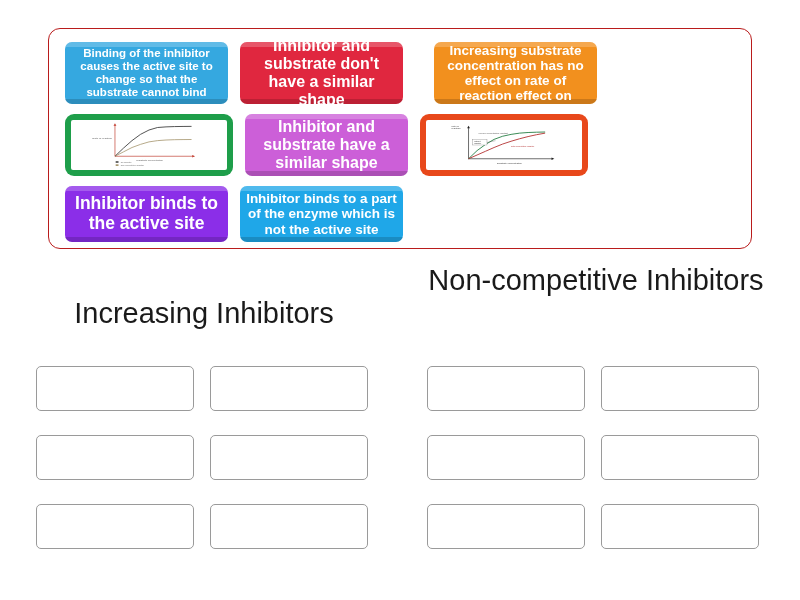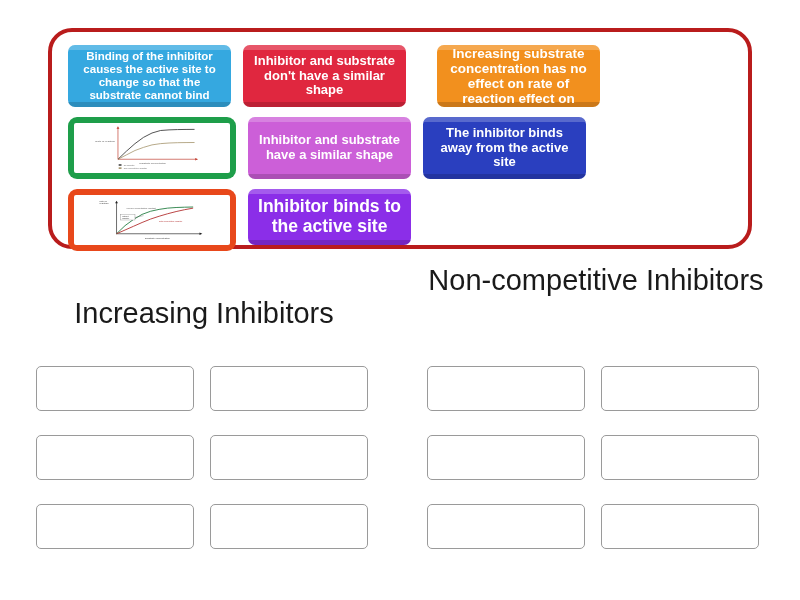--- a/index.html
+++ b/index.html
@@ -17,22 +17,22 @@
 
   
   #tile-tray {
     position: absolute;
     left: 48px;
     top: 28px;
     width: 704px;
     height: 221px;
     box-sizing: border-box;
     background: #ffffff;
-    border: 4px solid #b91c1c;
-    border-radius: 24px;
+    border: 1px solid #b91c1c;
+    border-radius: 12px;
   }
 
   .tray-grid {
     position: absolute;
     left: 10px;
     top: 8px;
     width: 684px;
     display: flex;
     flex-wrap: wrap;
     align-content: flex-start;
@@ -75,21 +75,21 @@
     pointer-events: none;
   }
 
   .tile.h-tall   { height: 62px; }
   .tile.h-short  { height: 56px; }
 
   .tile .tile-text { position: relative; z-index: 2; }
 
   .fs-11 { font-size: 11.5px; font-weight: 600; }
   .fs-13 { font-size: 13.5px; font-weight: 600; }
-  .fs-15 { font-size: 13px; font-weight: 700; }
+  .fs-15 { font-size: 16px; font-weight: 700; }
   .fs-17 { font-size: 17.5px; font-weight: 700; }
 
   
   .tile-image {
     box-sizing: border-box;
     width: 168px;
     margin: 5px 6px;
     border-radius: 9px;
     padding: 6px;
     display: flex;
@@ -180,23 +180,20 @@
           <rect x="63" y="71" width="4" height="2.4" fill="#9c8b5e"></rect>
           <text x="70" y="73.4" font-family="Liberation Sans, sans-serif" font-size="3" fill="#666">Non-competitive inhibitor</text>
         </svg>
       </span>
     </div>
 
     <div class="tile h-tall" style="background:#CC5FD8;justify-content:center;">
       <span class="tile-text fs-15">Inhibitor and substrate have a similar shape</span>
     </div>
 
-    <div class="tile h-tall" style="background:#2A3FBF;">
-      <span class="tile-text fs-15">The inhibitor binds away from the active site</span>
-    </div>
 
 
     <div class="tile-image h-tall" style="background:#E8481B;">
       <span class="chart-card">
         <svg viewBox="0 0 220 80" preserveAspectRatio="none">
 
           <line x1="60" y1="12" x2="60" y2="62" stroke="#222" stroke-width="1"></line>
           <polygon points="60,9 58,13 62,13" fill="#222"></polygon>
           <line x1="60" y1="62" x2="178" y2="62" stroke="#222" stroke-width="1"></line>
           <polygon points="181,62 177,60 177,64" fill="#222"></polygon>
@@ -219,20 +216,23 @@
 
           <text x="120" y="44" font-family="Liberation Sans, sans-serif" font-size="3" fill="#b02a2a">with competitive inhibitor</text>
         </svg>
       </span>
     </div>
 
     <div class="tile h-short" style="background:#8B2EE8;">
       <span class="tile-text fs-17">Inhibitor binds to the active site</span>
     </div>
 
+    <div class="tile h-short" style="background:#1FA7E8;">
+      <span class="tile-text fs-13">Inhibitor binds to a part of the enzyme which is not the active site</span>
+    </div>
 
   </div>
 </div>
 
 <div class="col-heading" id="heading-competitive">Increasing Inhibitors</div>
 
 <div class="col-heading" id="heading-noncompetitive">Non-competitive Inhibitors</div>
 
 <div class="dropzone" style="left:36px;  top:366px;"></div>
 <div class="dropzone" style="left:210px; top:366px;"></div>

